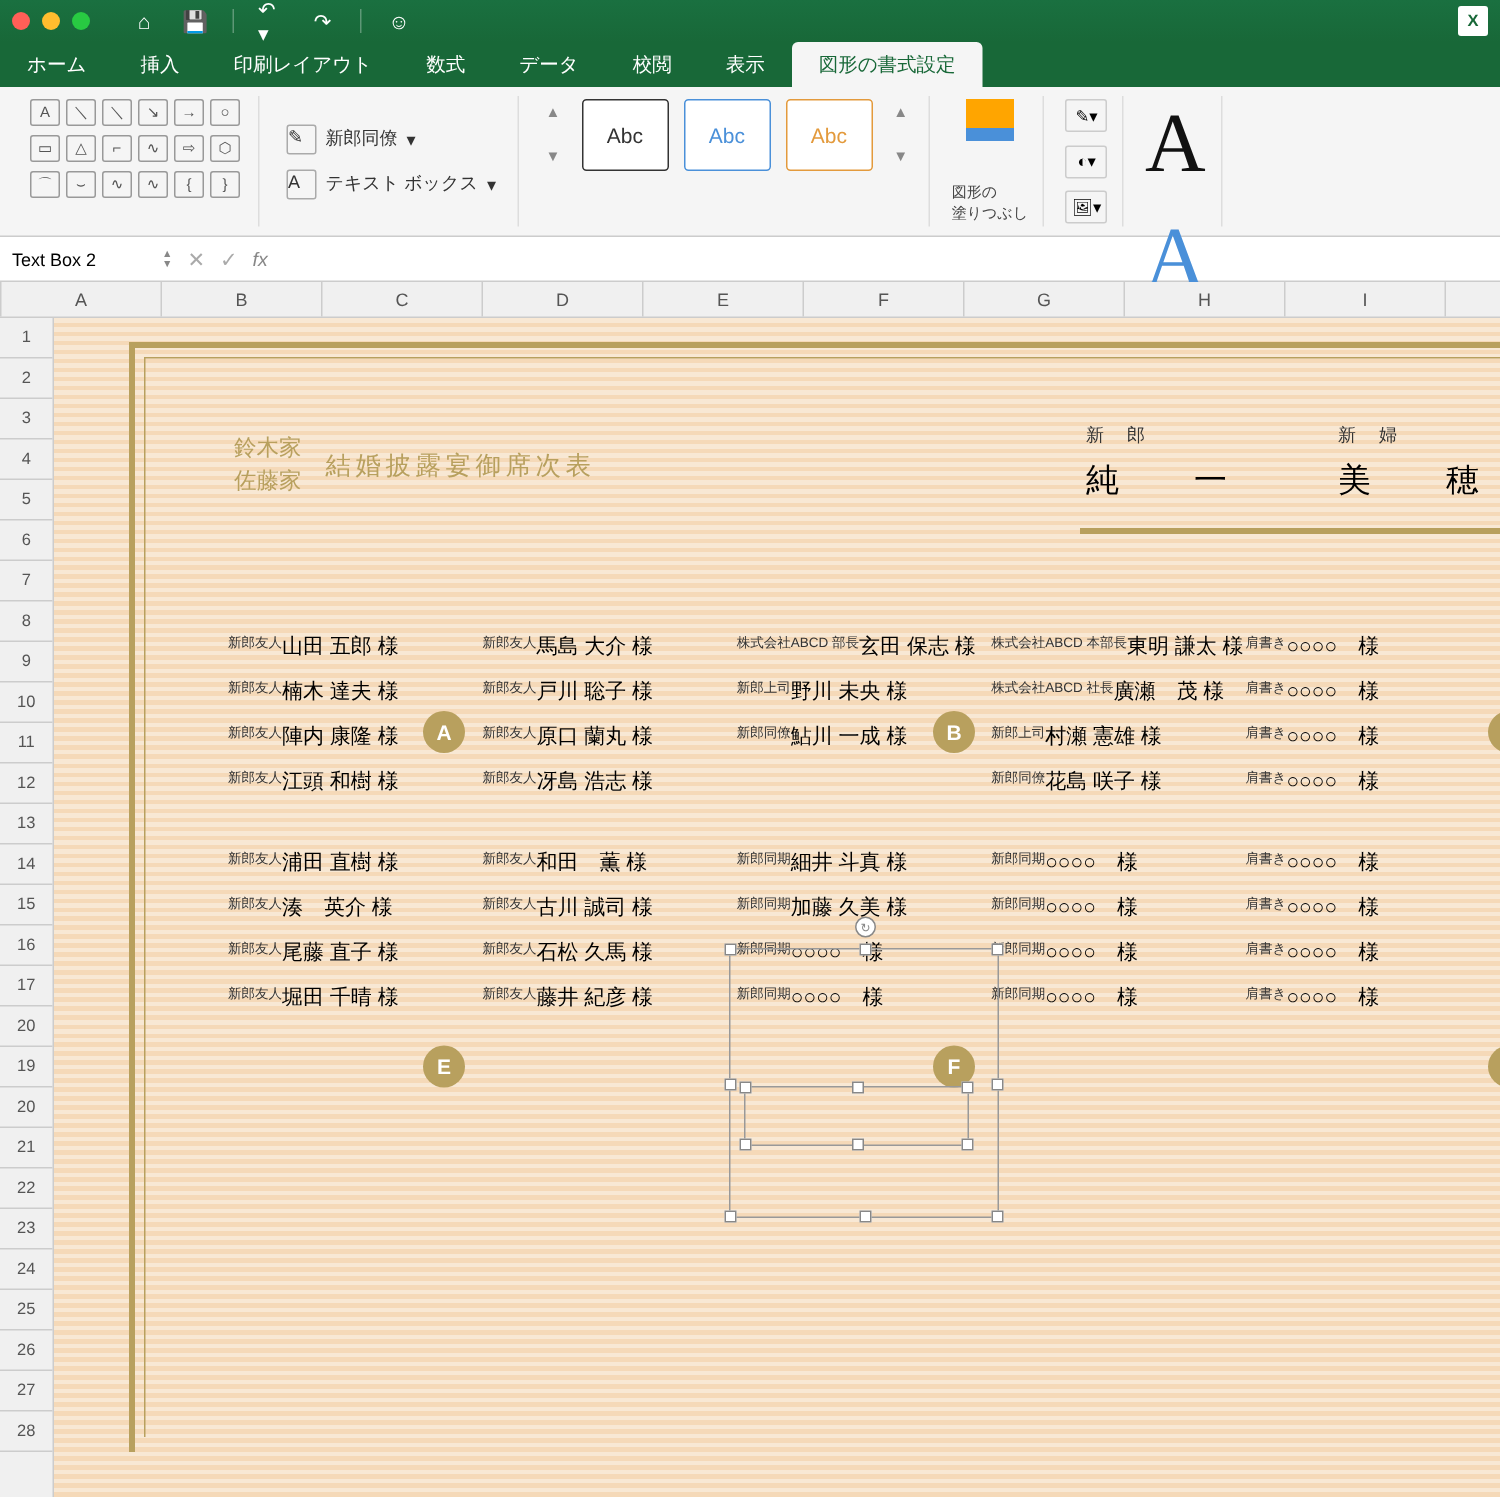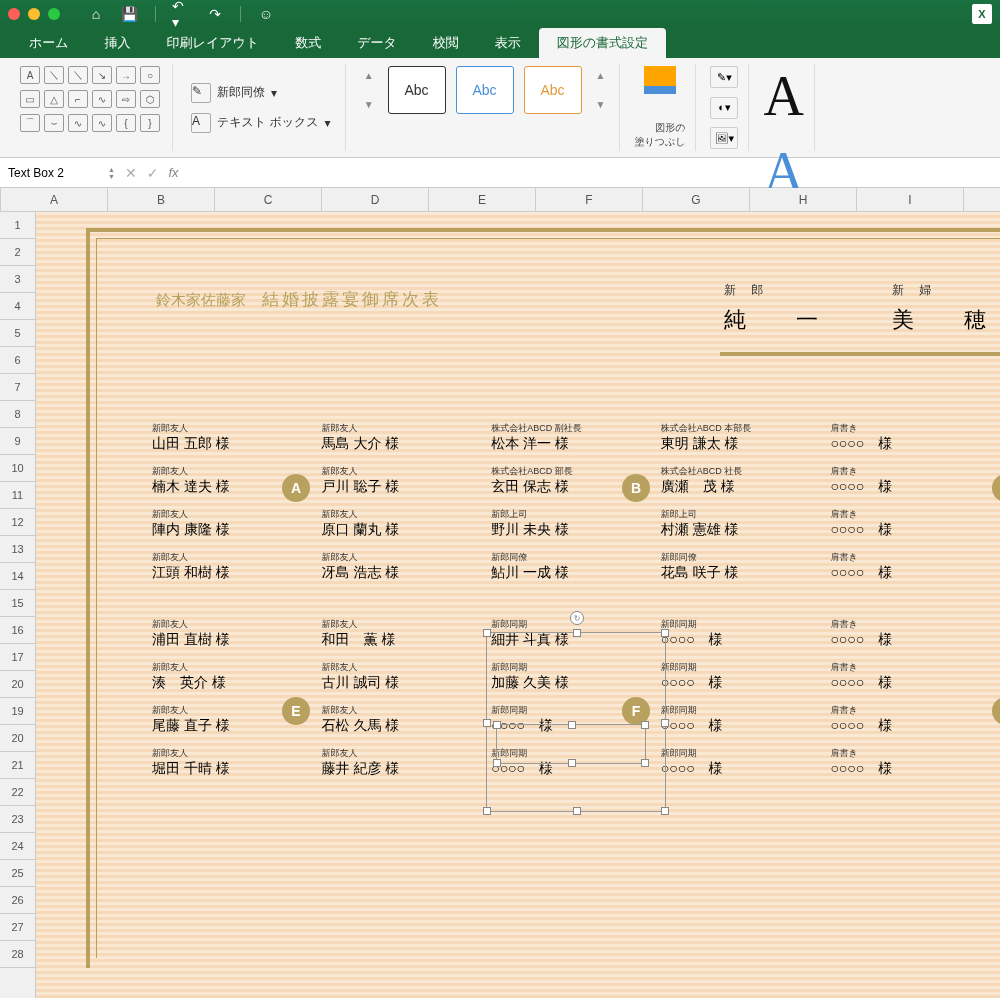--- a/index.html
+++ b/index.html
@@ -5,21 +5,21 @@
 *{margin:0;padding:0;box-sizing:border-box;font-family:"Hiragino Kaku Gothic Pro","Meiryo",sans-serif}
 body{background:#fff;overflow:hidden;width:1000px;height:1000px}
 .titlebar{height:28px;background:linear-gradient(#1a7040,#186838);display:flex;align-items:center;padding:0 8px;gap:7px}
 .traffic{display:flex;gap:8px;margin-right:20px}
 .tl{width:12px;height:12px;border-radius:50%}
 .tl.r{background:#ff5f57}.tl.y{background:#ffbd2e}.tl.g{background:#28ca42}
 .qat{display:flex;gap:16px;align-items:center}
 .qbtn{width:18px;height:18px;display:flex;align-items:center;justify-content:center;color:#fff;font-size:14px}
 .qsep{width:1px;height:16px;background:rgba(255,255,255,.3)}
 .xlicon{margin-left:auto;width:20px;height:20px;background:#fff;border-radius:2px;display:flex;align-items:center;justify-content:center;color:#186838;font-size:11px;font-weight:bold}
-.tabs{height:30px;background:#186838;display:flex;align-items:flex-end;padding-left:11px}
+.tabs{height:30px;background:#186838;display:flex;align-items:flex-end;padding-left:0}
 .tab{padding:6px 18px;color:#fff;font-size:13px;cursor:pointer}
 .tab.active{background:#f5f5f5;color:#186838;border-radius:4px 4px 0 0}
 .ribbon{height:100px;background:#f5f5f5;border-bottom:1px solid #ccc;display:flex;padding:6px 10px;gap:4px}
 .rgroup{display:flex;flex-direction:column;justify-content:space-between;padding:2px 10px;border-right:1px solid #ddd}
 .shapegrid{display:grid;grid-template-columns:repeat(6,22px);grid-template-rows:repeat(3,22px);gap:2px}
 .sgi{border:1px solid #999;width:20px;height:18px;border-radius:2px;display:flex;align-items:center;justify-content:center;font-size:10px;color:#555}
 .rbtns{display:flex;flex-direction:column;gap:6px;justify-content:center}
 .rbtn{display:flex;align-items:center;gap:6px;font-size:12px;color:#333;padding:2px 4px}
 .ricon{width:20px;height:20px;border:1px solid #aaa;border-radius:2px}
 .abcrow{display:flex;gap:10px;align-items:center}
@@ -42,31 +42,31 @@
 .colhdr{height:24px;display:flex;background:#f0f0f0;border-bottom:1px solid #ccc}
 .corner{width:36px;border-right:1px solid #ccc}
 .ch{flex:0 0 107px;text-align:center;font-size:12px;color:#555;line-height:24px;border-right:1px solid #ccc}
 .grid{position:absolute;top:24px;left:0;right:0;bottom:0;display:flex}
 .rowhdrs{width:36px;background:#f0f0f0;border-right:1px solid #ccc}
 .rh{height:27px;text-align:center;font-size:11px;color:#555;line-height:27px;border-bottom:1px solid #ccc}
 .cells{flex:1;position:relative;background:repeating-linear-gradient(0deg,#f5d9b8 0,#f5d9b8 3px,#f8e8d4 3px,#f8e8d4 6px)}
 .border1{position:absolute;left:50px;top:16px;right:0;height:740px;border-left:4px solid #b8a05e;border-top:4px solid #b8a05e}
 .border2{position:absolute;left:60px;top:26px;right:0;height:720px;border-left:1px solid #b8a05e;border-top:1px solid #b8a05e}
 .famtitle{position:absolute;left:120px;top:76px;display:flex;gap:16px;align-items:center;color:#b8a05e}
-.fams{display:flex;flex-direction:row;font-size:15px;line-height:22px}
+.fams{display:flex;flex-direction:column;font-size:15px;line-height:22px}
 .mtitle{font-size:17px;letter-spacing:3px}
 .couple{position:absolute;right:0;top:70px;display:flex;gap:60px}
 .cperson{}
 .crole{font-size:12px;color:#333;letter-spacing:6px;margin-bottom:6px}
 .cname{font-size:22px;letter-spacing:14px;color:#000}
 .cline{position:absolute;right:0;top:140px;width:280px;height:4px;background:#b8a05e}
 .seats{position:absolute;left:116px;top:210px;right:0}
 .tblrow{display:flex;gap:0;margin-bottom:36px;position:relative}
 .tblcol{width:170px;display:flex;flex-direction:column;gap:12px}
-.seat{display:flex;flex-direction:column}
+.seat{display:flex;}
 .srole{font-size:9px;color:#333}
 .sname{font-size:14px;color:#000}
 .tlbl{position:absolute;width:28px;height:28px;border-radius:50%;background:#b8a05e;color:#fff;display:flex;align-items:center;justify-content:center;font-size:14px;font-weight:bold}
 .selbox{position:absolute;border:1px solid #999}
 .selhandle{position:absolute;width:8px;height:8px;background:#fff;border:1px solid #888}
 .rothandle{position:absolute;width:14px;height:14px;border:1px solid #888;border-radius:50%;background:#fff;display:flex;align-items:center;justify-content:center;font-size:8px;color:#888}
 </style>
 </head>
 <body>
 
@@ -136,21 +136,21 @@
    <div class="abcbox abc2">Abc</div>
    <div class="abcbox abc3">Abc</div>
    <div class="rnav">
           <span>▲</span>
           <span>▼</span>
         </div>
   </div>
  </div>
  <div class="rgroup fillgrp">
   <div class="fillicon"></div>
-  <div style="white-space:pre;text-align:right">図形の
+  <div style="white-space:pre;text-align:left">図形の
 塗りつぶし</div>
  </div>
  <div class="rgroup minibtns">
   <div class="mbtn">✎▾</div>
   <div class="mbtn">◐▾</div>
   <div class="mbtn">🖼▾</div>
  </div>
  <div class="rgroup bigA">
   <span class="bA1">A</span>
   <span class="bA2">A</span>
@@ -276,24 +276,20 @@
                 <div class="srole">新郎友人</div>
                 <div class="sname">原口 蘭丸 様</div>
               </div>
               <div class="seat">
                 <div class="srole">新郎友人</div>
                 <div class="sname">冴島 浩志 様</div>
               </div>
             </div>
             <div class="tblcol">
               <div class="seat">
-                <div class="srole">株式会社ABCD 副社長</div>
-                <div class="sname">松本 洋一 様</div>
-              </div>
-              <div class="seat">
                 <div class="srole">株式会社ABCD 部長</div>
                 <div class="sname">玄田 保志 様</div>
               </div>
               <div class="seat">
                 <div class="srole">新郎上司</div>
                 <div class="sname">野川 未央 様</div>
               </div>
               <div class="seat">
                 <div class="srole">新郎同僚</div>
                 <div class="sname">鮎川 一成 様</div>

